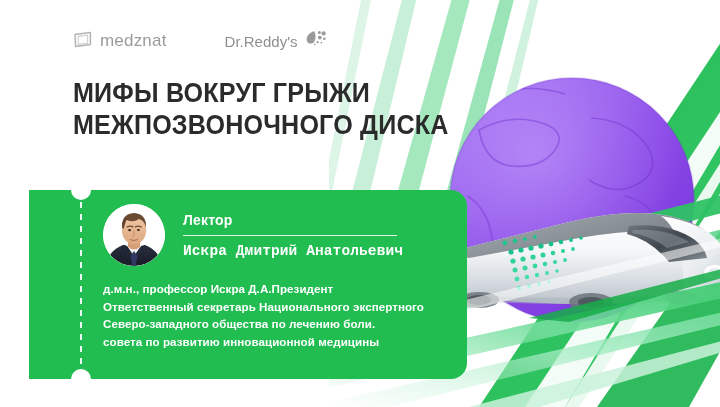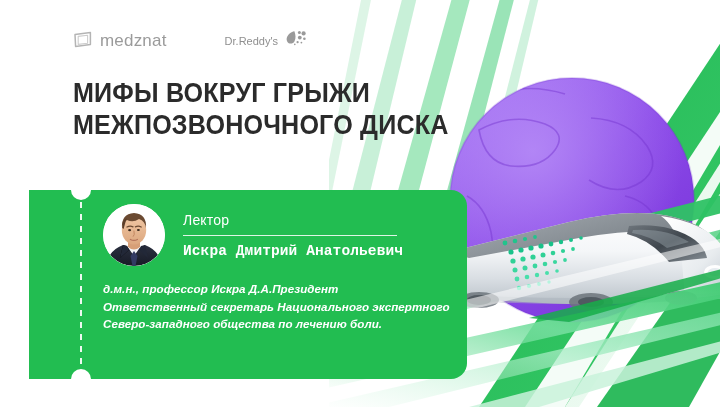--- a/index.html
+++ b/index.html
@@ -26,21 +26,21 @@
     position:absolute; left:44px; top:30px;
     display:flex; align-items:center; gap:58px;
     z-index:6;
   }
   .logo { display:flex; align-items:center; gap:7px; }
   .logo-mark { display:block; }
   .logo-text {
     color:#9b9b9b; font-size:17px; letter-spacing:0.2px;
     font-family:"Liberation Sans", sans-serif;
   }
-  .logo-text.reddy { color:#8f8f8f; font-size:11px; letter-spacing:0px; }
+  .logo-text.reddy { color:#8f8f8f; font-size:15px; letter-spacing:0px; }
 
   
   .title {
     position:absolute; left:44px; top:78px;
     width:420px; z-index:6;
     color:#2b2b2b;
     font-family:"Liberation Sans Narrow","Liberation Sans", sans-serif;
     font-weight:700;
     font-size:27px;
     line-height:1.18;
@@ -82,41 +82,40 @@
     width:62px; height:62px; flex:0 0 62px;
     border-radius:50%;
     background:#ffffff;
     overflow:hidden;
     position:relative;
   }
   .avatar svg { display:block; width:100%; height:100%; }
 
   .speaker-meta { flex:1 1 auto; min-width:0; padding-top:2px; }
   .role {
-    color:#ffffff; font-size:14px; font-weight:400;
+    color:#ffffff; font-size:14px; font-weight:700;
     line-height:1.1; letter-spacing:.2px;
   }
   .divider {
     height:1px; background:rgba(255,255,255,.85);
     margin:6px 0 7px 0; width:214px;
   }
   .speaker-name {
     color:#ffffff; font-weight:700; font-size:14.5px;
     letter-spacing:.1px; white-space:nowrap;font-family:Liberation Mono, monospace;
   }
 
   .bio {
     margin-top:14px;
     color:#ffffff;
     font-family:"Liberation Sans Narrow","Liberation Sans", sans-serif;
     font-weight:700;
     font-size:11.6px;
     line-height:1.52;
     letter-spacing:.05px;
-    font-style:italic;
   }
   .bio .bline { display:block; white-space:nowrap; }
 </style>
 </head>
 <body>
 
 <div id="slide">
 
   <div class="bg-art">
     <svg viewBox="0 0 420 407" preserveAspectRatio="none">
@@ -422,17 +421,18 @@
           <div class="role">Лектор</div>
           <div class="divider"></div>
           <div class="speaker-name">Искра Дмитрий Анатольевич</div>
         </div>
       </div>
 
       <div class="bio">
         <span class="bline">д.м.н., профессор Искра Д.А.Президент</span>
         <span class="bline">Ответственный секретарь Национального экспертного</span>
         <span class="bline">Северо-западного общества по лечению боли.</span>
+        <span class="bline">совета по развитию инновационной медицины</span>
       </div>
     </div>
   </div>
 
 </div>
 
 </body></html>

